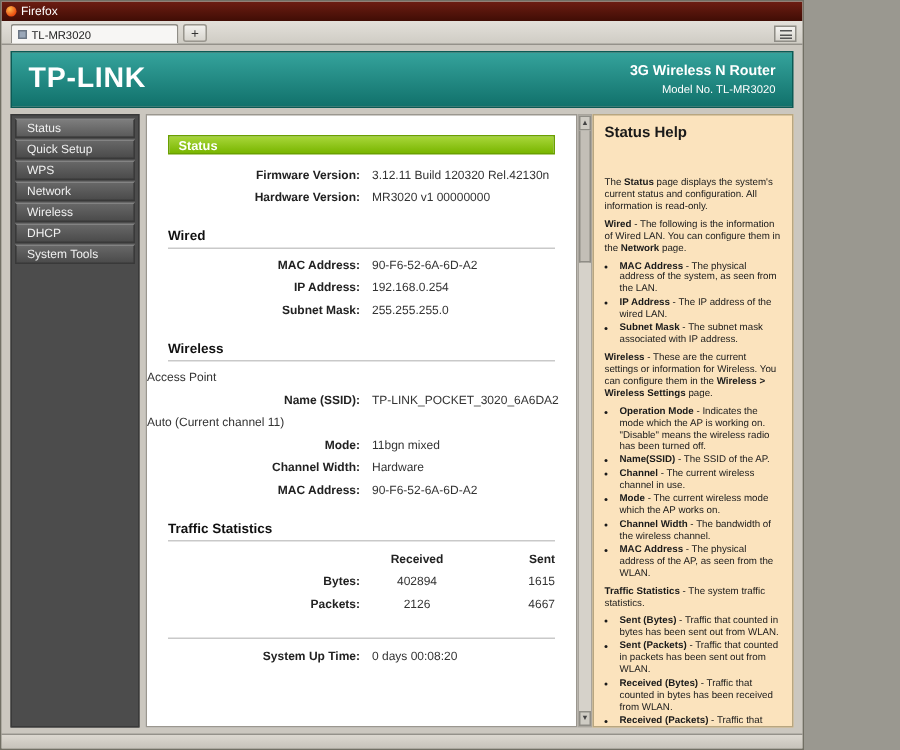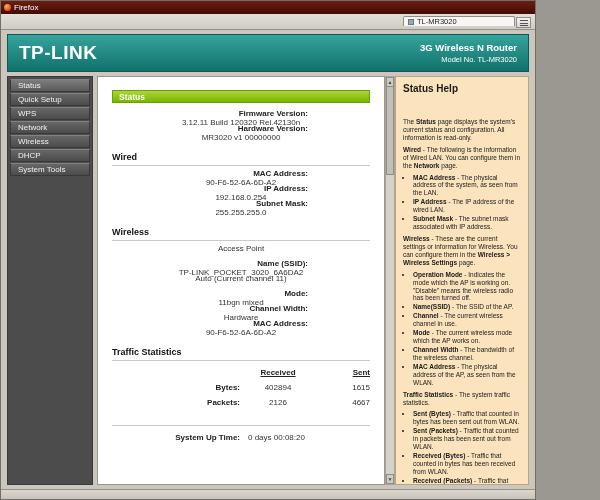--- a/index.html
+++ b/index.html
@@ -15,21 +15,21 @@
     height:13px; display:flex; align-items:center; padding:0 3px; gap:3px;
     background:linear-gradient(180deg,#6d1d12,var(--titlebar-maroon,#400d05));
   }
   .ff-icon { width:7px; height:7px; border-radius:50%;
     background:radial-gradient(circle at 35% 30%, #ffb84d, #e84c0f 70%); flex:none; }
   .titlebar-text { color:#fff; font-size:8px; line-height:1; }
 
   .tabstrip {
     height:16px; background:linear-gradient(#e3e0da,#cfccc4);
     border-bottom:1px solid #94918a; display:flex; align-items:flex-end;
-    padding:2px 20px 0 6px; gap:3px; position:relative;flex-direction:column;
+    padding:2px 8px 0 6px; gap:3px; position:relative;
   }
   .tab { width:112px; height:13px; background:#f7f6f4; border:1px solid #8f8d86;
     border-bottom:none; border-radius:2px 2px 0 0; display:flex; align-items:center;
     gap:3px; padding:0 4px; cursor:pointer; }
   .tab-favicon { width:6px; height:6px; background:#9aa7b8; border:1px solid #6b7684; flex:none; }
   .tab-label { font-size:7.5px; color:#222; white-space:nowrap; overflow:hidden; }
   .newtab { width:16px; height:12px; margin-bottom:1px; border:1px solid #99968e;
     background:linear-gradient(#f2f1ee,#d8d5ce); font-size:9px; line-height:10px;
     text-align:center; color:#333; border-radius:2px; cursor:pointer; }
   .win-menu { position:absolute; right:4px; top:3px; width:15px; height:11px;
@@ -62,33 +62,33 @@
   .menu-item.active { background:linear-gradient(#7d7d7d,#5a5a5a); }
 
   
   .main { flex:1; background:#fff; border:1px solid #9b978f; margin-left:4px;
     overflow:hidden; min-width:0; }
   .page-title-bar { margin:13px 14px 0; height:13px;
     background:linear-gradient(#a8d63a,var(--accent-green,#79b600));
     border:1px solid #6aa000; color:#fff; font-weight:bold; font-size:8.5px;
     display:flex; align-items:center; padding-left:6px; }
   .rows { margin-top:6px; }
-  .kv-row { display:flex; height:15px; align-items:center; font-size:8px;flex-direction:column; }
+  .kv-row { display:flex; height:15px; align-items:center; font-size:8px; }
   .kv-label { width:150px; flex:none; text-align:right; padding-right:8px;
     font-weight:bold; color:#222; }
   .kv-value { color:#333; white-space:nowrap; }
   .section-h { margin:13px 14px 3px; padding-bottom:3px; border-bottom:1px solid #c9c9c9;
     font-size:9px; font-weight:bold; color:#111; }
   .traffic-header, .traffic-row { display:grid; grid-template-columns:150px 1fr 76px;
     height:15px; align-items:center; font-size:8px; }
   .traffic-header { font-weight:bold; color:#222; margin-top:4px; }
   .t-label { text-align:right; padding-right:8px; font-weight:bold; color:#222; }
   .t-received { text-align:center; color:#333; }
   .t-sent { text-align:right; padding-right:14px; color:#333; }
-  .traffic-header .t-received, .traffic-header .t-sent { color:#222;text-decoration:underline; }
+  .traffic-header .t-received, .traffic-header .t-sent { color:#222; }
   .uptime-sep { border-top:1px solid #c9c9c9; margin:15px 14px 0; }
   .uptime-row { display:flex; height:15px; align-items:center; font-size:8px; padding-top:8px; }
 
   
   .vscroll { width:10px; flex:none; background:#d6d2ca; border:1px solid #a9a59d;
     display:flex; flex-direction:column; }
   .scroll-arrow { height:10px; flex:none; background:#cfccc4; border:1px solid #8f8d86;
     font-size:5px; line-height:8px; text-align:center; color:#444; cursor:pointer; }
   .scroll-thumb { height:88px; flex:none; background:#c3bfb7; border:1px solid #8f8d86;
     border-top:none; cursor:grab; }

